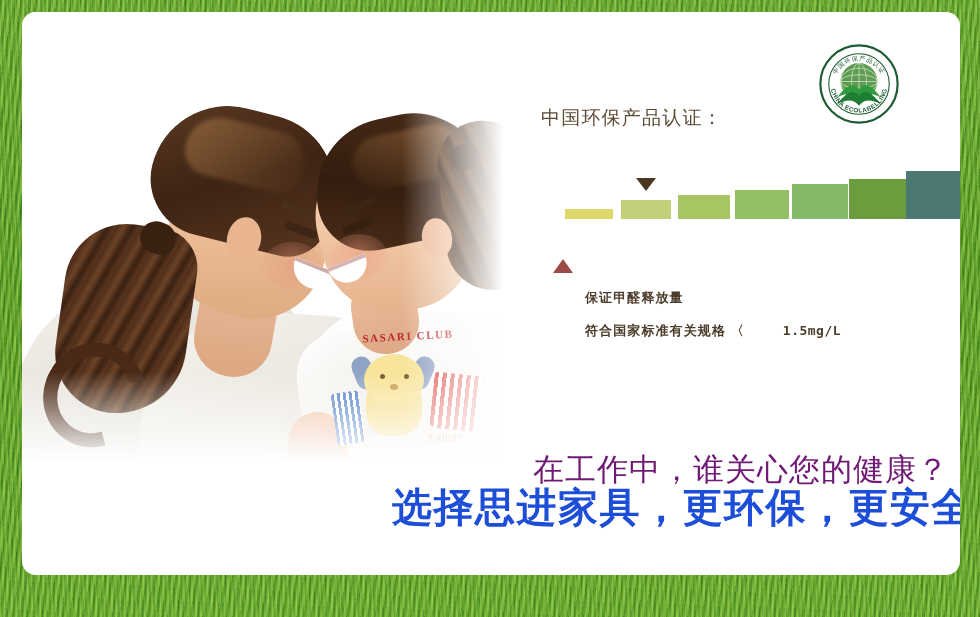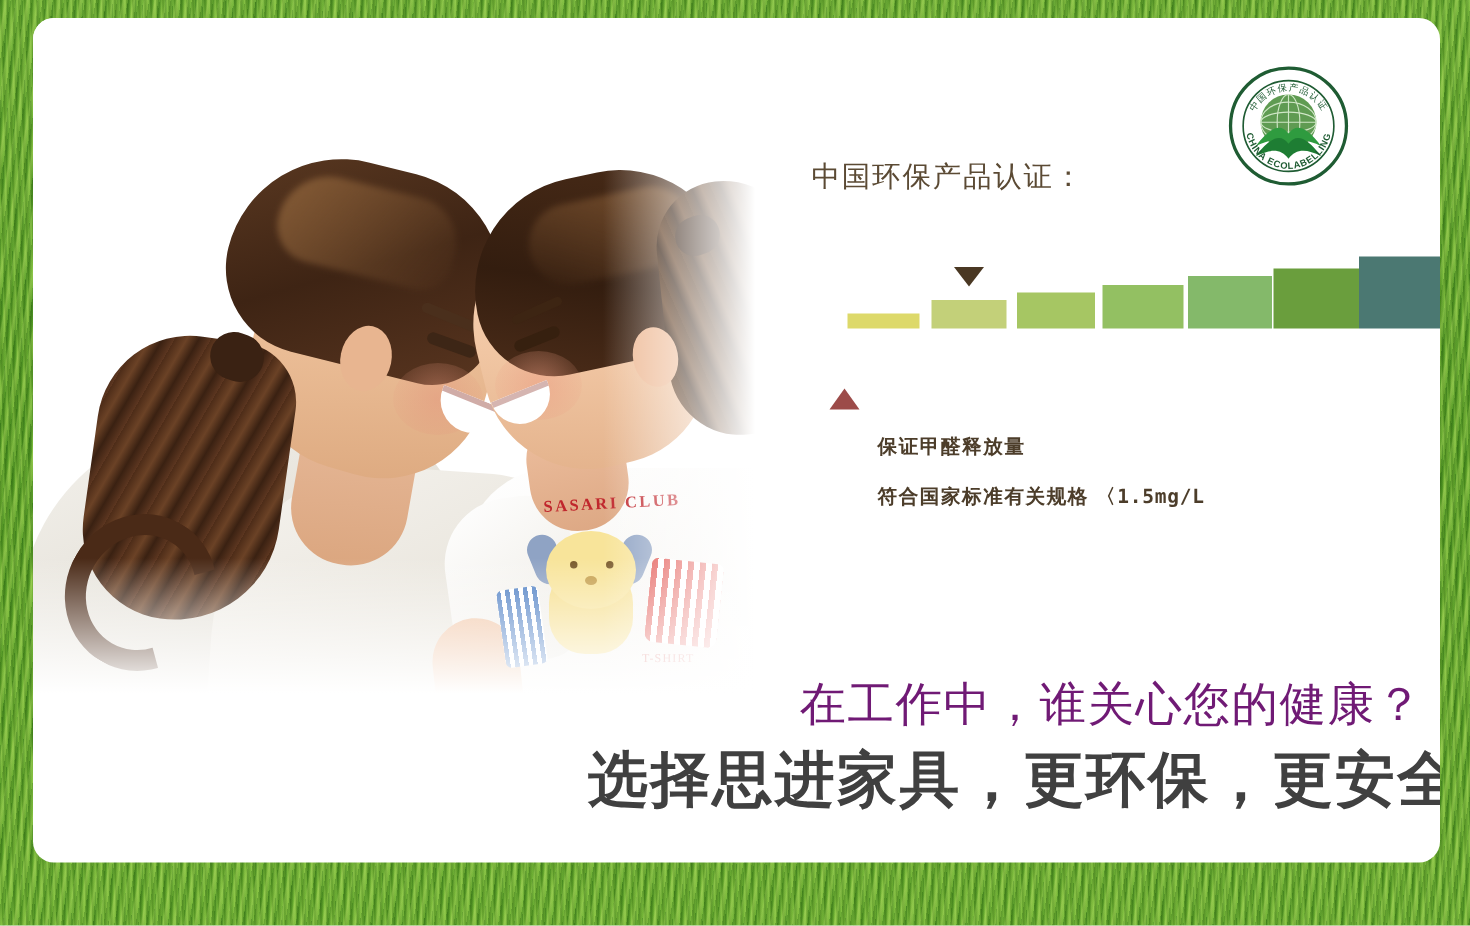--- a/index.html
+++ b/index.html
@@ -439,37 +439,38 @@
     color: #4c3d2a;
     font-size: 13px;
     line-height: 33px;
     letter-spacing: 1.1px;
     white-space: nowrap;
     font-weight: 700;
   }
   .spec .unit {
     font-family: "DejaVu Sans Mono", monospace;
     letter-spacing: 0.5px;
+    margin-left: 38px;
   }
 
   
   .slogan-1 {
     position: absolute;
     left: 511px;
     top: 437px;
     color: #701a75;
     font-size: 31px;
     letter-spacing: 1px;
     white-space: nowrap;
   }
   .slogan-2 {
     position: absolute;
     left: 370px;
-    top: 480px;
-    color: #404040;
+    top: 468px;
+    color: #1d4ed8;
     font-size: 40px;
     font-weight: 700;
     letter-spacing: 1.5px;
     white-space: nowrap;
   }
 </style>
 </head>
 <body>
 
 <div class="banner">

